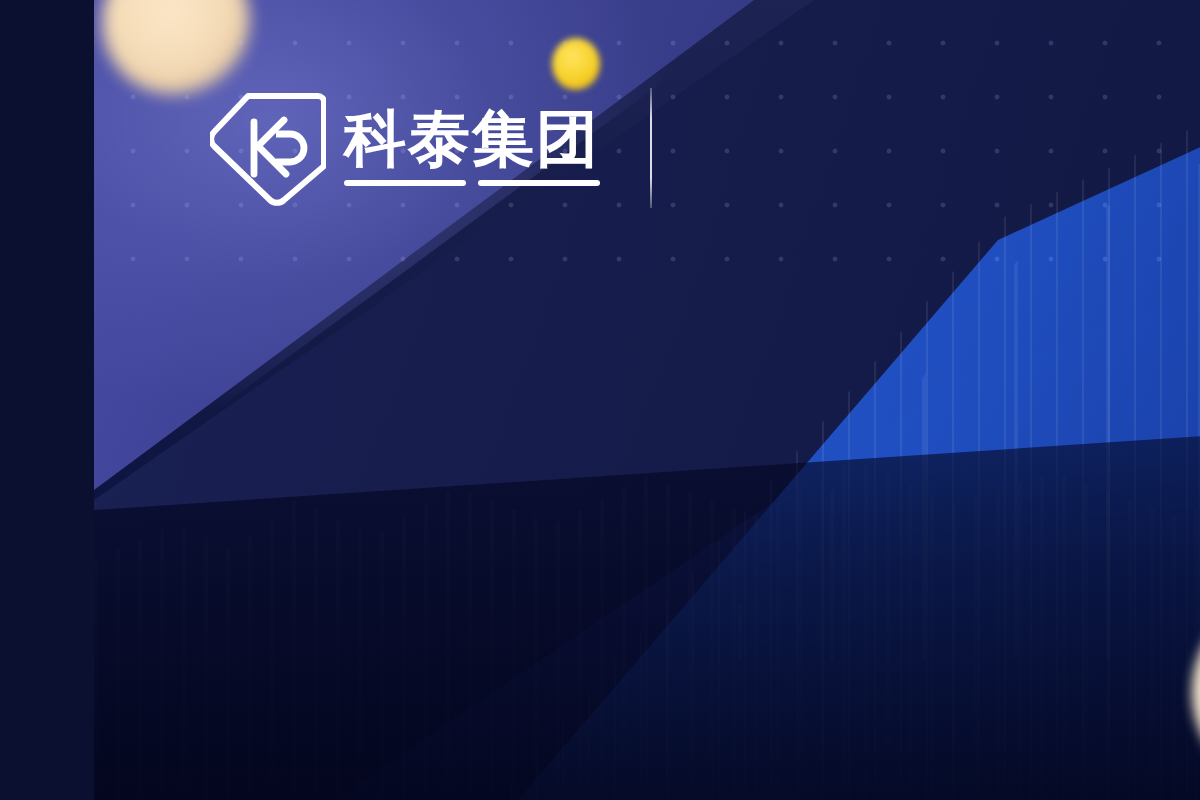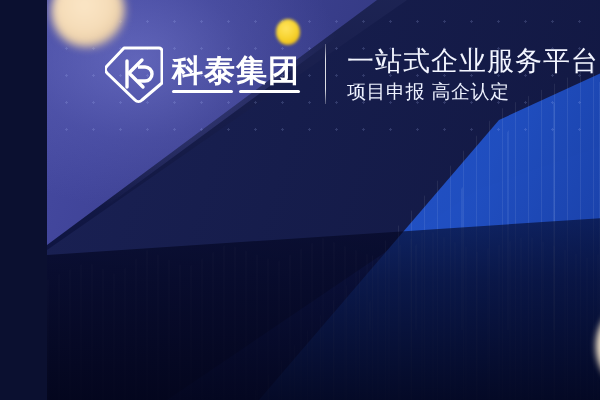--- a/index.html
+++ b/index.html
@@ -311,20 +311,16 @@
     <div class="logo-wordmark">
       <div class="logo-cn">科泰集团</div>
       <div class="logo-en-row">
         <span class="logo-rule"></span>
         <span class="logo-rule"></span>
       </div>
     </div>
 
     <div class="divider"></div>
 
-    <div class="tagline">
-      <div class="tagline-main">一站式企业服务平台</div>
-      <div class="tagline-sub">项目申报 高企认定</div>
-    </div>
   </div>
 
 
 </div>
 
 </body></html>

